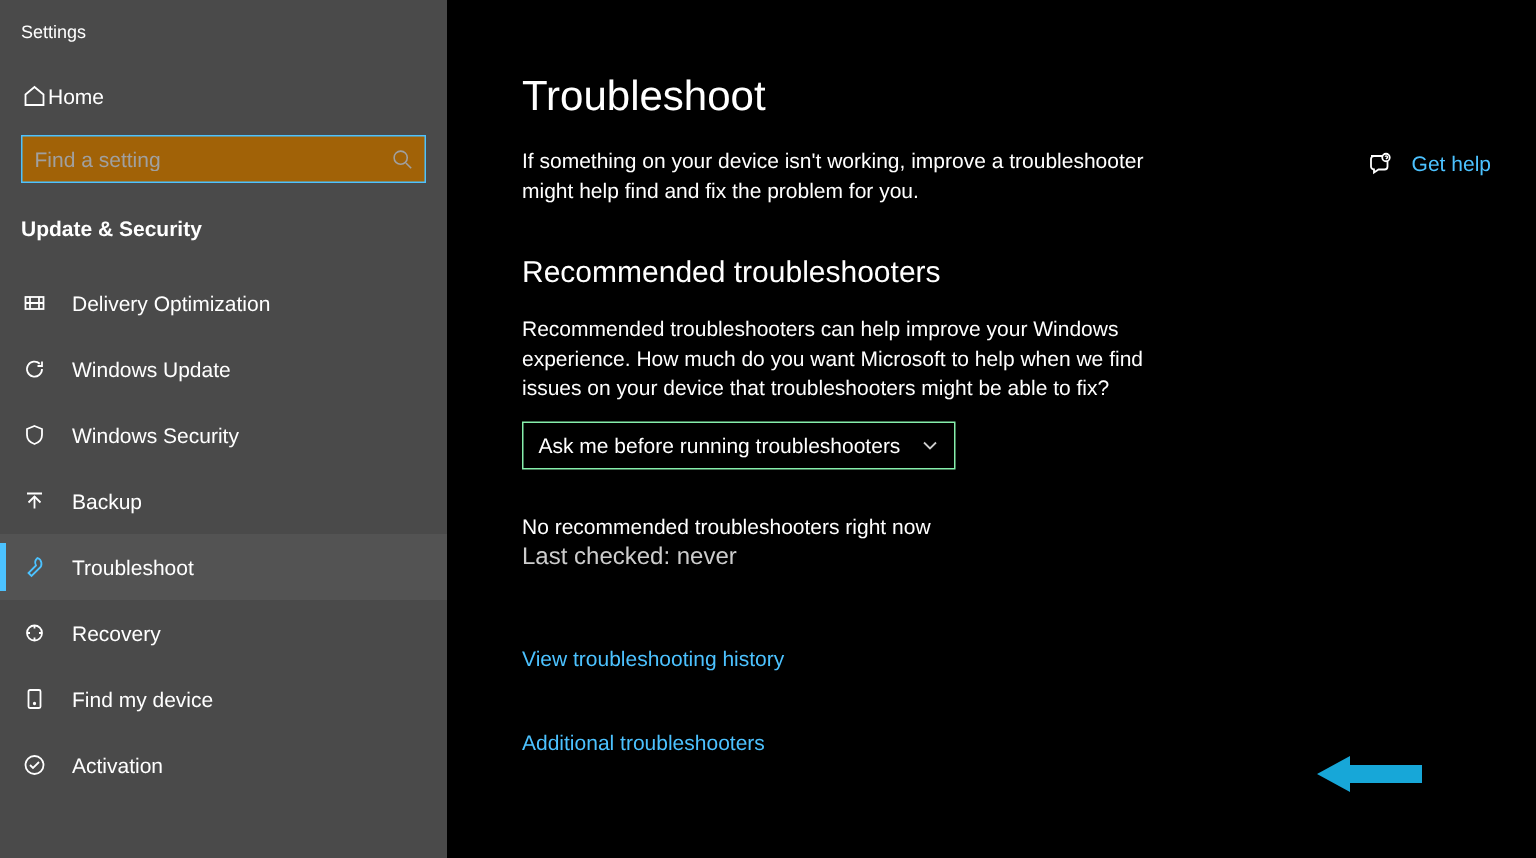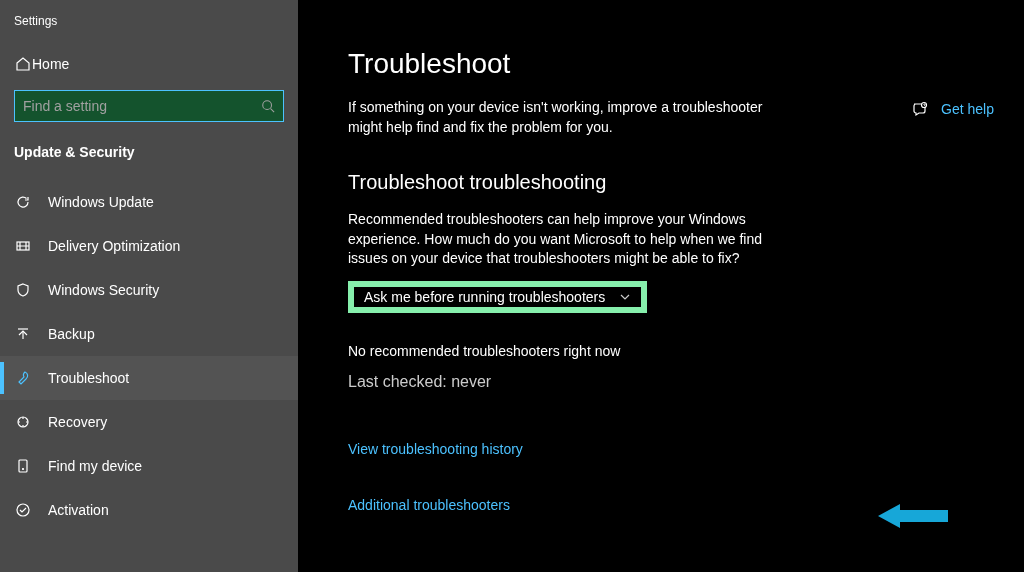--- a/index.html
+++ b/index.html
@@ -32,21 +32,21 @@
     padding: 10px 14px;
     margin-bottom: 8px;
     cursor: pointer;
   }
   .home-row .icon { width: 18px; display:flex; justify-content:center; }
   .home-label { font-size: 14px; }
   .search-wrap { padding: 0 14px 16px 14px; }
   .search-box {
     display: flex;
     align-items: center;
-    background: #14532d;
+    background: #a16207;
     border: 1px solid #4cc2ff;
     height: 32px;
     padding: 0 8px;
   }
   .search-input {
     flex: 1;
     background: transparent;
     border: none;
     outline: none;
     color: #ccc;
@@ -90,34 +90,34 @@
   .page-title {
     font-size: 28px;
     font-weight: 400;
     margin-bottom: 18px;
   }
   .content-col { width: 420px; }
   .desc { font-size: 14px; color: #fff; line-height: 1.4; margin-bottom: 34px; }
   .subhead { font-size: 20px; font-weight: 400; margin-bottom: 16px; }
   .desc2 { font-size: 14px; line-height: 1.4; margin-bottom: 12px; }
   .dropdown {
-    border: 6px solid #86efac;
+    border: 1px solid #86efac;
     padding: 6px 10px;
     display: inline-flex;
     align-items: center;
     gap: 14px;
     font-size: 14px;
     cursor: pointer;
     margin-bottom: 30px;
     min-width: 273px;
     justify-content: space-between;
     height: 32px;
   }
   .dropdown .chev { font-size: 10px; color:#ccc; }
-  .status-line { font-size: 14px; margin-bottom: 14px; }
+  .status-line { font-size: 14px; margin-bottom: 4px; }
   .last-checked { font-size: 16px; color: #ccc; margin-bottom: 50px; }
   .link { color: #4cc2ff; font-size: 14px; cursor: pointer; display:inline-block; }
   .link + .link-wrap, .link-wrap + .link-wrap { margin-top: 40px; }
   .link-wrap { margin-top: 0; }
   .link-wrap.first { margin-bottom: 40px; }
   
   .help-link {
     position: absolute;
     top: 100px;
     right: 30px;
@@ -165,35 +165,35 @@
       </span>
     </div>
   </div>
 
   <div class="section-title">Update &amp; Security</div>
 
   <div class="nav-list">
     <div class="nav-item">
       <span class="icon">
         <svg width="16" height="16" viewBox="0 0 16 16" fill="none" stroke="#fff" stroke-width="1.2">
+          <rect x="2" y="4" width="12" height="8"></rect>
+            <path d="M5 4v8M11 4v8M2 8h12"></path>
+        </svg>
+      </span>
+      <span class="nav-label">Delivery Optimization</span>
+    </div>
+
+    <div class="nav-item">
+      <span class="icon">
+        <svg width="16" height="16" viewBox="0 0 16 16" fill="none" stroke="#fff" stroke-width="1.2">
           <path d="M13 8a5 5 0 1 1-1.5-3.5"></path>
             <path d="M13 3v3h-3"></path>
         </svg>
       </span>
       <span class="nav-label">Windows Update</span>
-    </div>
-
-    <div class="nav-item">
-      <span class="icon">
-        <svg width="16" height="16" viewBox="0 0 16 16" fill="none" stroke="#fff" stroke-width="1.2">
-          <rect x="2" y="4" width="12" height="8"></rect>
-            <path d="M5 4v8M11 4v8M2 8h12"></path>
-        </svg>
-      </span>
-      <span class="nav-label">Delivery Optimization</span>
     </div>
 
     <div class="nav-item">
       <span class="icon">
         <svg width="16" height="16" viewBox="0 0 16 16" fill="none" stroke="#fff" stroke-width="1.2">
           <path d="M8 2l5 2v4c0 3-2 5-5 6-3-1-5-3-5-6V4l5-2z"></path>
         </svg>
       </span>
       <span class="nav-label">Windows Security</span>
     </div>
@@ -249,21 +249,21 @@
     </div>
   </div>
 </div>
 
 <div class="main">
   <h1 class="page-title">Troubleshoot</h1>
 
   <div class="content-col">
     <p class="desc">If something on your device isn't working, improve a troubleshooter might help find and fix the problem for you.</p>
 
-    <h2 class="subhead">Troubleshoot troubleshooting</h2>
+    <h2 class="subhead">Recommended troubleshooters</h2>
     <p class="desc2">Recommended troubleshooters can help improve your Windows experience. How much do you want Microsoft to help when we find issues on your device that troubleshooters might be able to fix?</p>
 
     <div class="dropdown">
       <span>Ask me before running troubleshooters</span>
       <span class="chev">
         <svg width="12" height="12" viewBox="0 0 12 12" fill="none" stroke="#ccc" stroke-width="1.2">
             <path d="M2 4l4 4 4-4"></path>
           </svg>
       </span>
     </div>

